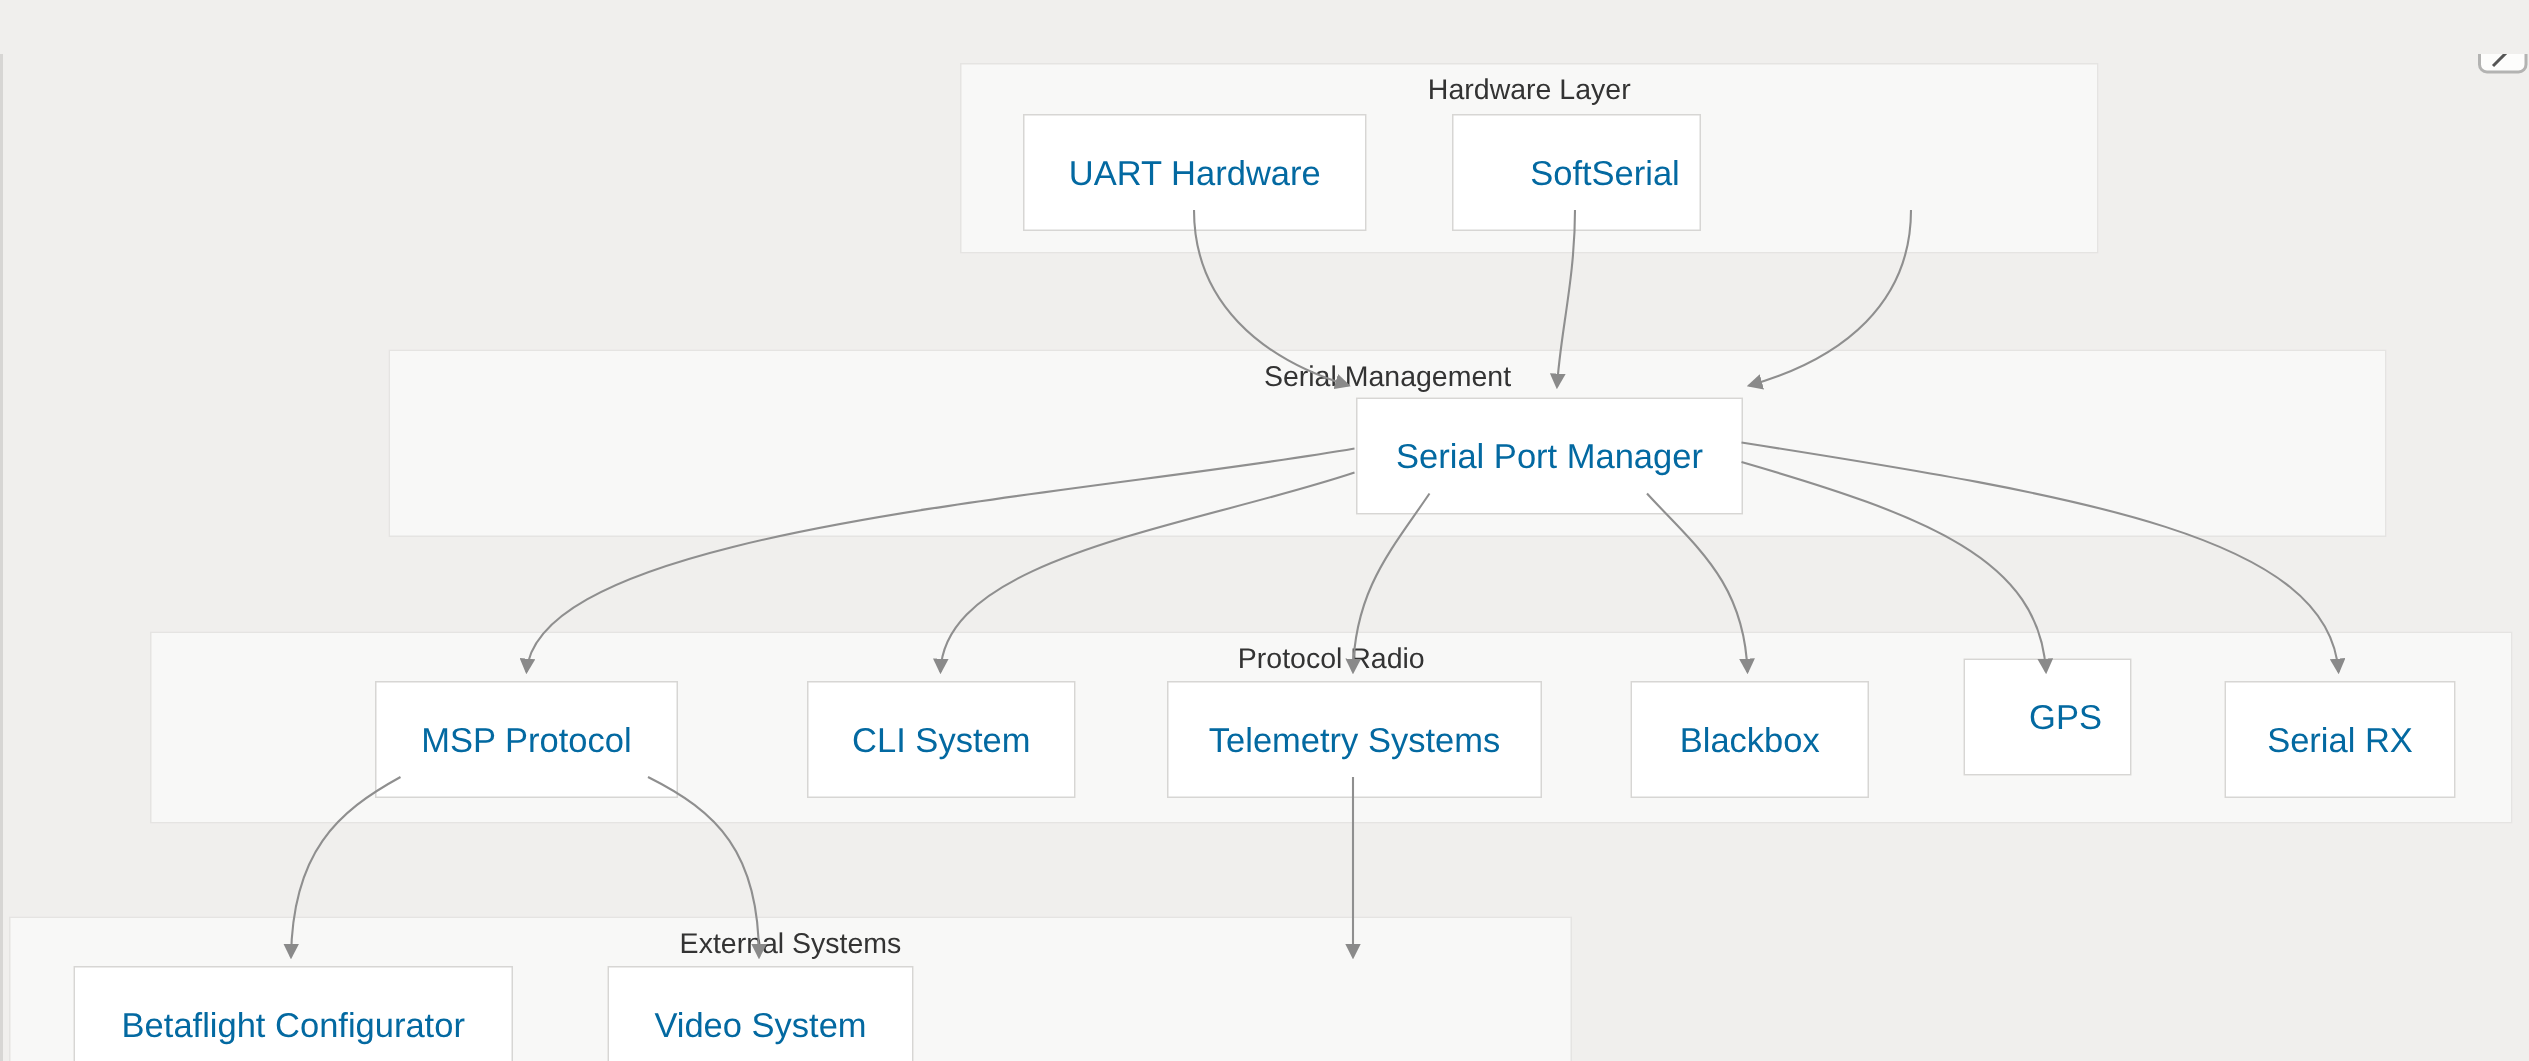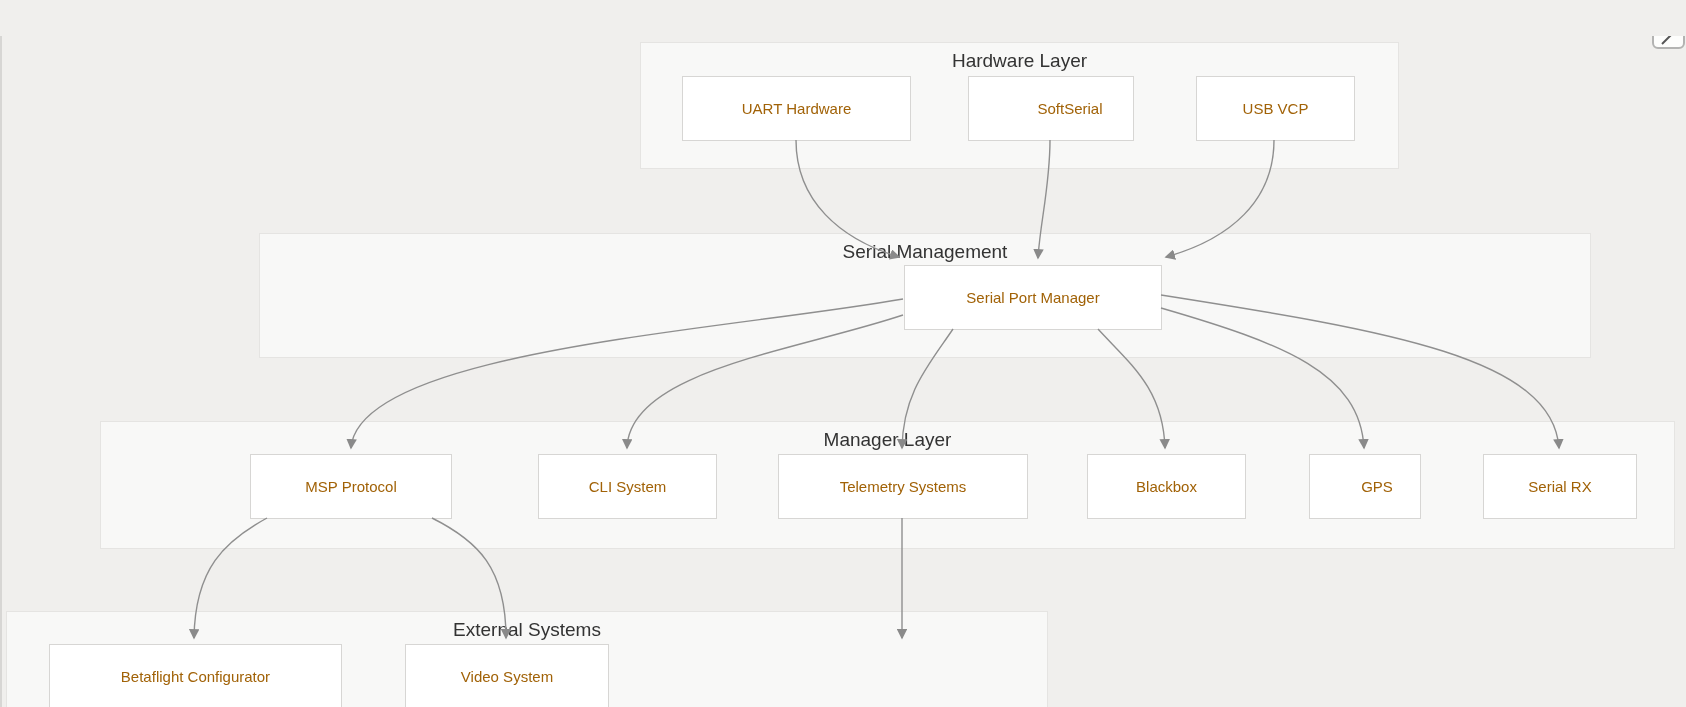--- a/index.html
+++ b/index.html
@@ -8,32 +8,32 @@
   
   .cluster{position:absolute;background:#f8f8f7;border:1px solid #e5e4e2;box-sizing:border-box;}
   .cluster-label{position:absolute;top:7px;left:0;right:0;text-align:center;
                  font-size:19px;color:#333;pointer-events:none;}
   .c-hardware{left:640px;top:6px;width:759px;height:127px;}
   .c-serial{left:259px;top:197px;width:1332px;height:125px;}
   .c-protocol{left:100px;top:385px;width:1575px;height:128px;}
   .c-external{left:6px;top:575px;width:1042px;height:127px;}
 
   
-  .node{position:absolute;height:65px;background:#ffffff;border:1px solid #d7d6d4;
+  .node{position:absolute;height:78px;background:#ffffff;border:1px solid #d7d6d4;
         box-sizing:border-box;display:flex;align-items:center;justify-content:center;
-        font-size:15px;color:#a16207;white-space:nowrap;}
+        font-size:23px;color:#0369a1;white-space:nowrap;}
   .n-uart{left:41px;top:33px;width:229px;}
   .n-softserial{left:327px;top:33px;width:166px;padding-left:38px;}
   .n-usbvcp{left:555px;top:33px;width:159px;}
   .n-spm{left:644px;top:31px;width:258px;}
   .n-msp{left:149px;top:32px;width:202px;}
   .n-cli{left:437px;top:32px;width:179px;}
   .n-telemetry{left:677px;top:32px;width:250px;}
   .n-blackbox{left:986px;top:32px;width:159px;}
-  .n-gps{left:1208px;top:32px;width:112px;padding-left:24px;}
+  .n-gps{left:1208px;top:17px;width:112px;padding-left:24px;}
   .n-serialrx{left:1382px;top:32px;width:154px;}
   .n-betaflight{left:42px;top:32px;width:293px;text-align:right;}
   .n-video{left:398px;top:32px;width:204px;}
   .n-radio{left:794px;top:32px;width:204px;}
 
   
   .edges{position:absolute;left:0;top:0;width:1686px;height:707px;pointer-events:none;}
 
   
   .left-border{position:absolute;left:0;top:0;width:2px;height:707px;background:#d7d6d4;}
@@ -45,30 +45,29 @@
 </style>
 </head>
 <body>
 
 <div class="canvas">
 
   <div class="cluster c-hardware">
     <div class="cluster-label">Hardware Layer</div>
     <div class="node n-uart">UART Hardware</div>
     <div class="node n-softserial">SoftSerial</div>
-    <div class="node n-usbvcp">USB VCP</div>
   </div>
 
   <div class="cluster c-serial">
     <div class="cluster-label">Serial Management</div>
     <div class="node n-spm">Serial Port Manager</div>
   </div>
 
   <div class="cluster c-protocol">
-    <div class="cluster-label">Manager Layer</div>
+    <div class="cluster-label">Protocol Radio</div>
     <div class="node n-msp">MSP Protocol</div>
     <div class="node n-cli">CLI System</div>
     <div class="node n-telemetry">Telemetry Systems</div>
     <div class="node n-blackbox">Blackbox</div>
     <div class="node n-gps">GPS</div>
     <div class="node n-serialrx">Serial RX</div>
   </div>
 
   <div class="cluster c-external">
     <div class="cluster-label">External Systems</div>

